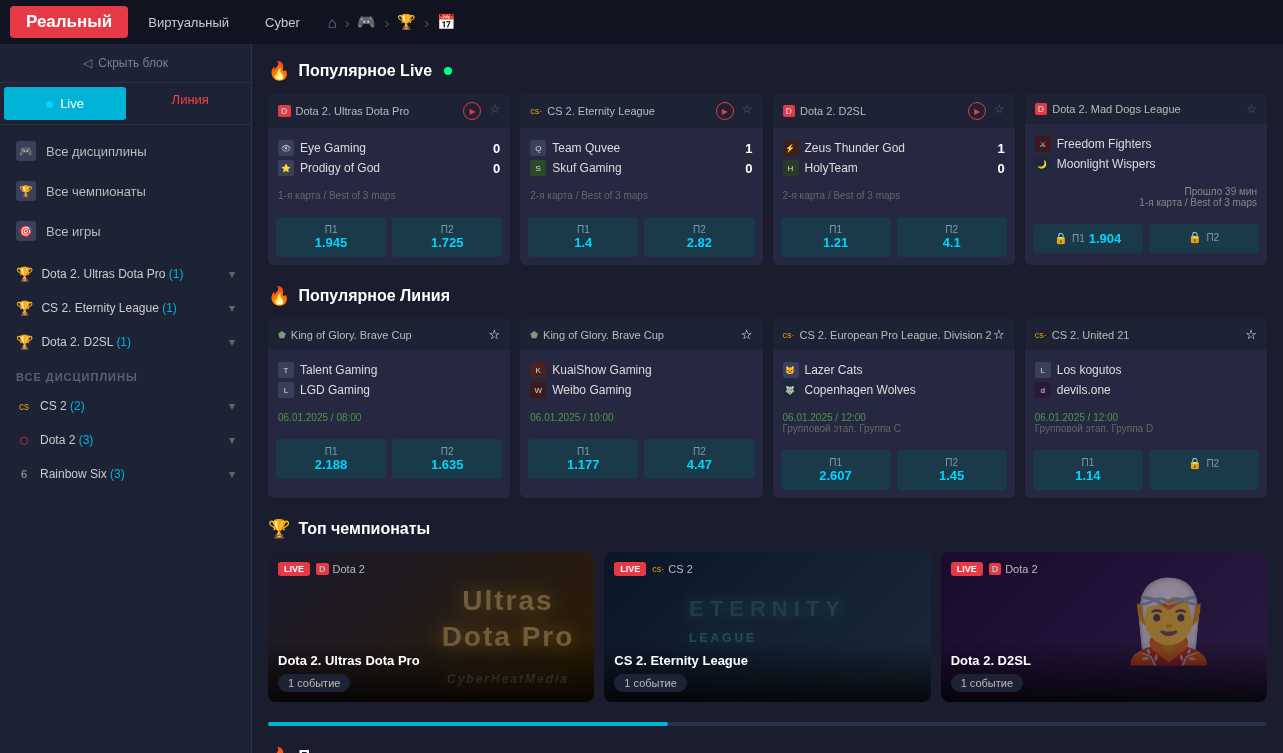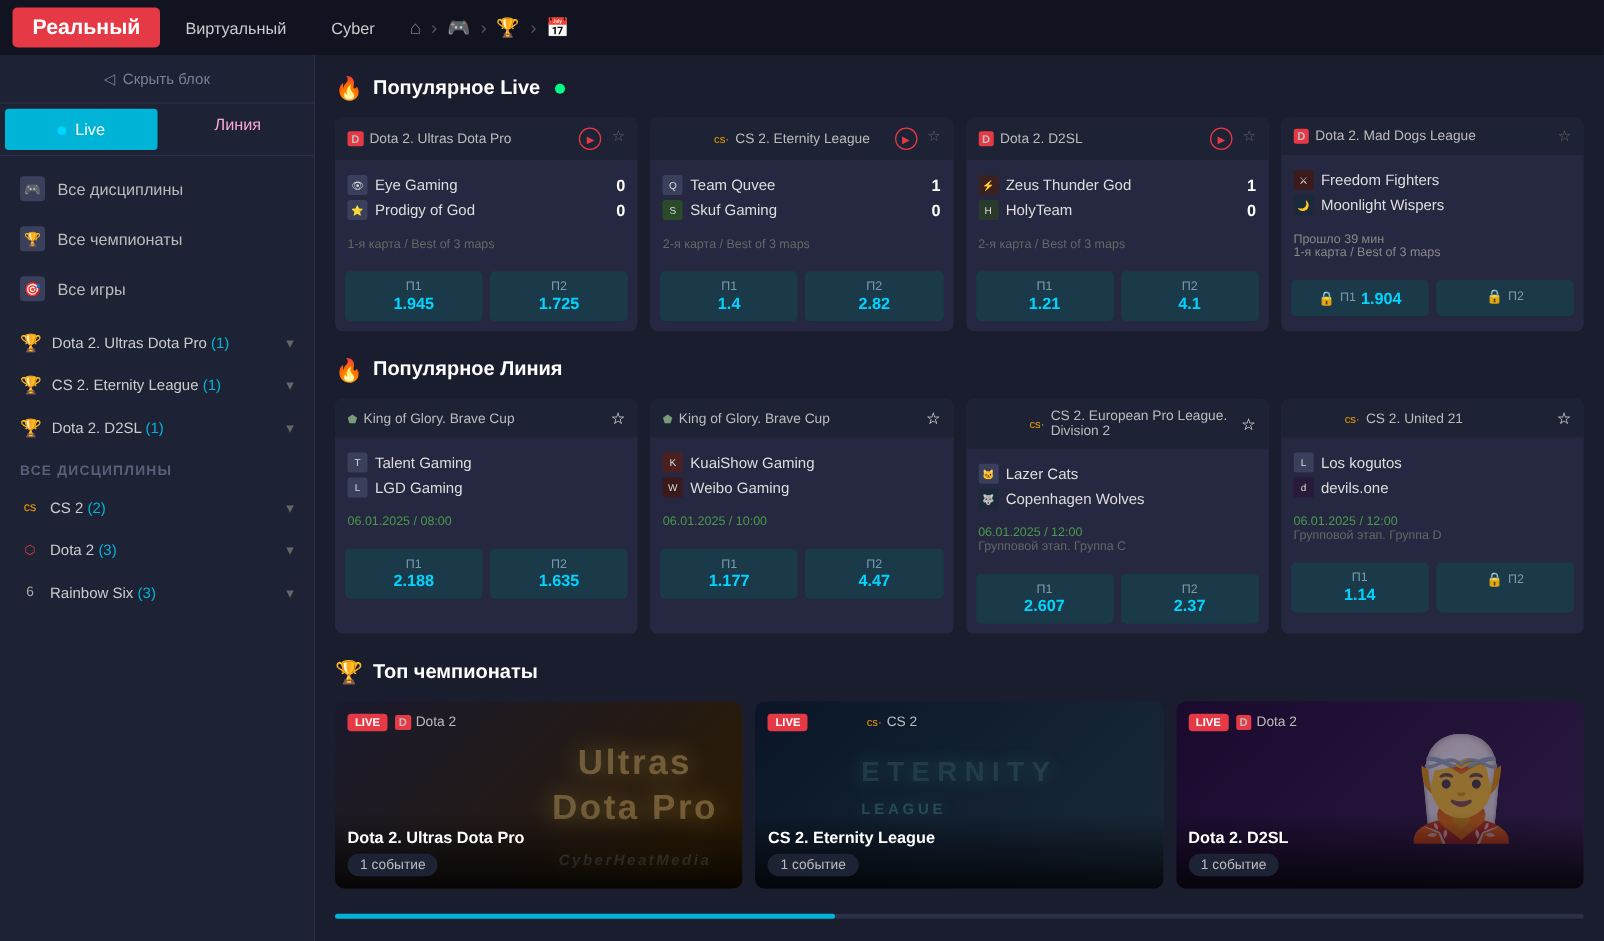--- a/index.html
+++ b/index.html
@@ -14,21 +14,21 @@
     .top-nav .nav-sep { color: #555; }
 
     
     .main-layout { display: flex; }
 
     
     .sidebar { width: 252px; min-width: 252px; background: #1e2235; border-right: 1px solid #2a2f4a; min-height: calc(100vh - 44px); }
     .sidebar-hide { display: flex; align-items: center; justify-content: center; gap: 6px; padding: 12px; border-bottom: 1px solid #2a2f4a; cursor: pointer; color: #7a7f9a; font-size: 12px; }
 
     .sidebar-tabs { display: flex; border-bottom: 1px solid #2a2f4a; }
-    .sidebar-tab { flex: 1; text-align: center; padding: 9px 0; cursor: pointer; font-size: 13px; color: #f9a8d4; }
+    .sidebar-tab { flex: 1; text-align: center; padding: 9px 0; cursor: pointer; font-size: 13px; color: #ef4444; }
     .sidebar-tab.active { background: #00b4d8; color: #fff; border-radius: 3px; margin: 4px; }
     .sidebar-tab .dot { display: inline-block; width: 7px; height: 7px; border-radius: 50%; background: #00d4ff; margin-right: 4px; }
 
     .sidebar-menu { padding: 6px 0; }
     .sidebar-menu-item { display: flex; align-items: center; gap: 10px; padding: 10px 16px; cursor: pointer; color: #bbb; font-size: 13px; }
     .sidebar-menu-item .icon { width: 20px; height: 20px; background: #3a3f5c; border-radius: 3px; display: flex; align-items: center; justify-content: center; font-size: 11px; }
 
     .sidebar-section-title { padding: 12px 16px 6px; color: #5a5f7a; font-size: 11px; font-weight: bold; letter-spacing: 1px; }
 
     .sidebar-league { display: flex; align-items: center; padding: 9px 16px; cursor: pointer; color: #ccc; font-size: 12px; gap: 8px; }
@@ -93,21 +93,21 @@
     
     .art-ultras { font-size: 11px; color: #c0a060; font-weight: bold; text-shadow: 0 0 10px #c0a060; }
     .art-eternity { font-size: 14px; color: #4a8080; letter-spacing: 3px; font-weight: bold; text-shadow: 0 0 15px #40c0c0; }
 
     
     .scroll-bar { height: 4px; background: #2a2f4a; border-radius: 2px; margin-top: 4px; }
     .scroll-thumb { height: 4px; background: #00b4d8; border-radius: 2px; width: 40%; }
 
     
     .logo-dota { font-size: 9px; background: #e63946; padding: 1px 3px; border-radius: 2px; font-weight: bold; }
-    .logo-cs { font-size: 9px; color: #f0a000; margin-left: 41px; }
+    .logo-cs { font-size: 9px; color: #f0a000; }
 
     .section-mb { margin-bottom: 20px; }
 
     .popular-section { margin-top: 20px; }
 
     
     .gi-dota { color: #e63946; font-size: 10px; }
     .gi-cs { color: #f0a000; font-size: 10px; }
 
     .match-card-4th { background: #252840; border-radius: 6px; overflow: hidden; }
@@ -347,21 +347,21 @@
                 <span>Freedom Fighters</span>
               </div>
             </div>
             <div class="team-row">
               <div class="team-name">
                 <div class="team-logo" style="background:#1a2a3a;">🌙</div>
                 <span>Moonlight Wispers</span>
               </div>
             </div>
           </div>
-          <div class="match-info" style="color:#888;font-size:10px;">Прошло 39 мин<br>1-я карта / Best of 3 maps</div>
+          <div class="match-info" style="color:#888;font-size:10px;text-align:right;">Прошло 39 мин<br>1-я карта / Best of 3 maps</div>
           <div class="match-odds">
             <div class="odd-btn">
               <div class="odd-locked">
                 <span class="lock-icon">🔒</span>
                 <span class="odd-label">П1</span>
                 <span class="odd-value">1.904</span>
               </div>
             </div>
             <div class="odd-btn">
               <div class="odd-locked">
@@ -479,21 +479,21 @@
             <span>06.01.2025 / 12:00</span><br>
             <span style="color:#666;">Групповой этап. Группа C</span>
           </div>
           <div class="match-odds">
             <div class="odd-btn">
               <span class="odd-label">П1</span>
               <span class="odd-value">2.607</span>
             </div>
             <div class="odd-btn">
               <span class="odd-label">П2</span>
-              <span class="odd-value">2.37</span>
+              <span class="odd-value">1.45</span>
             </div>
           </div>
         </div>
 
         <div class="match-card">
           <div class="match-card-header">
             <div class="line-card-title">
               <span class="logo-cs">cs·</span>
               <span>CS 2. United 21</span>
             </div>

